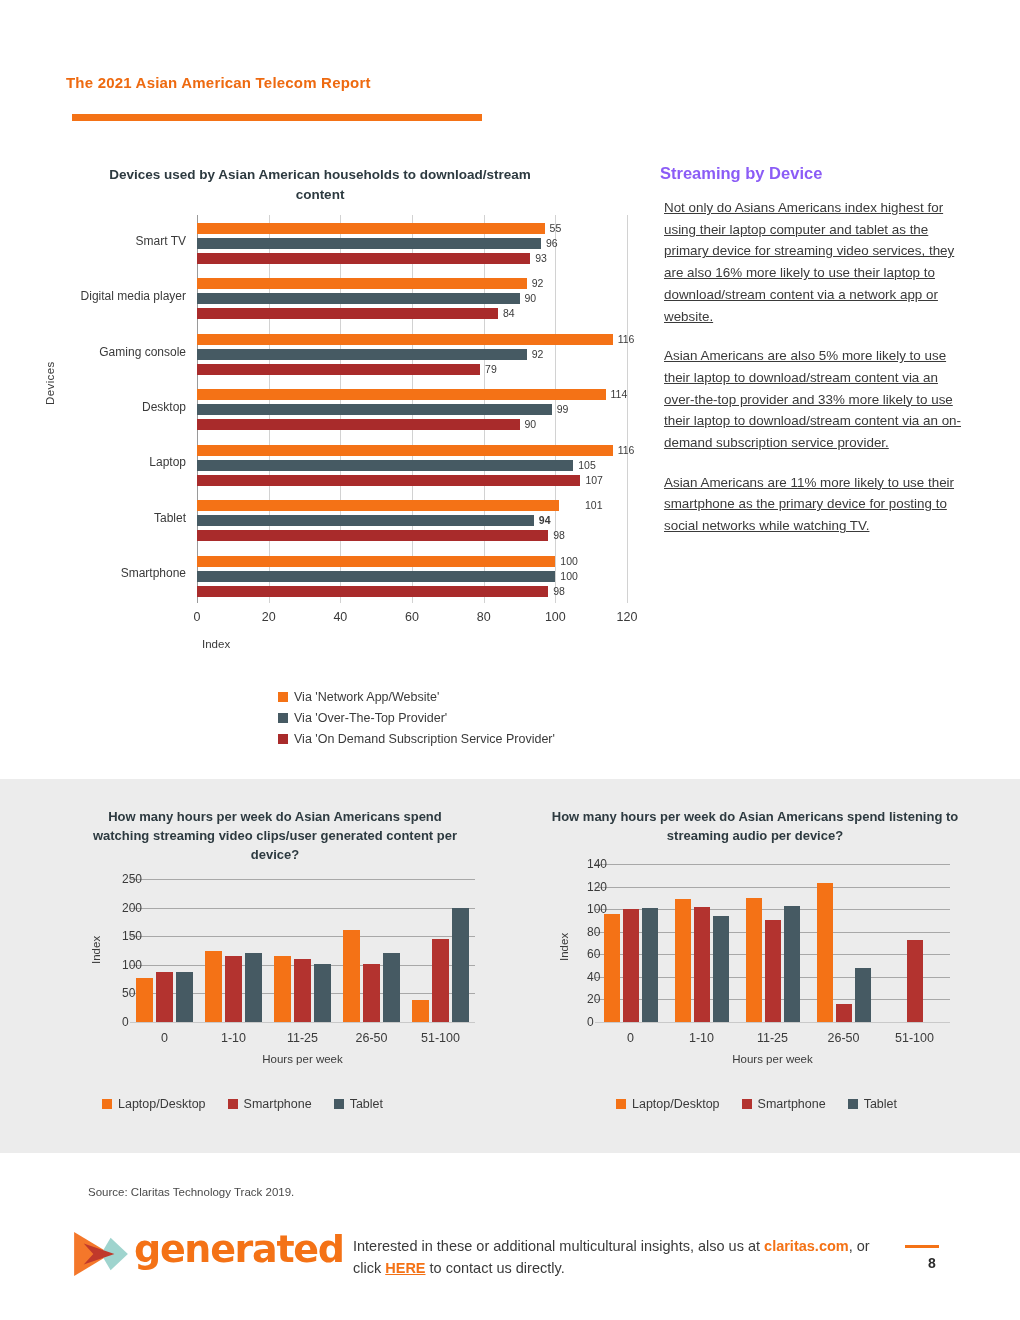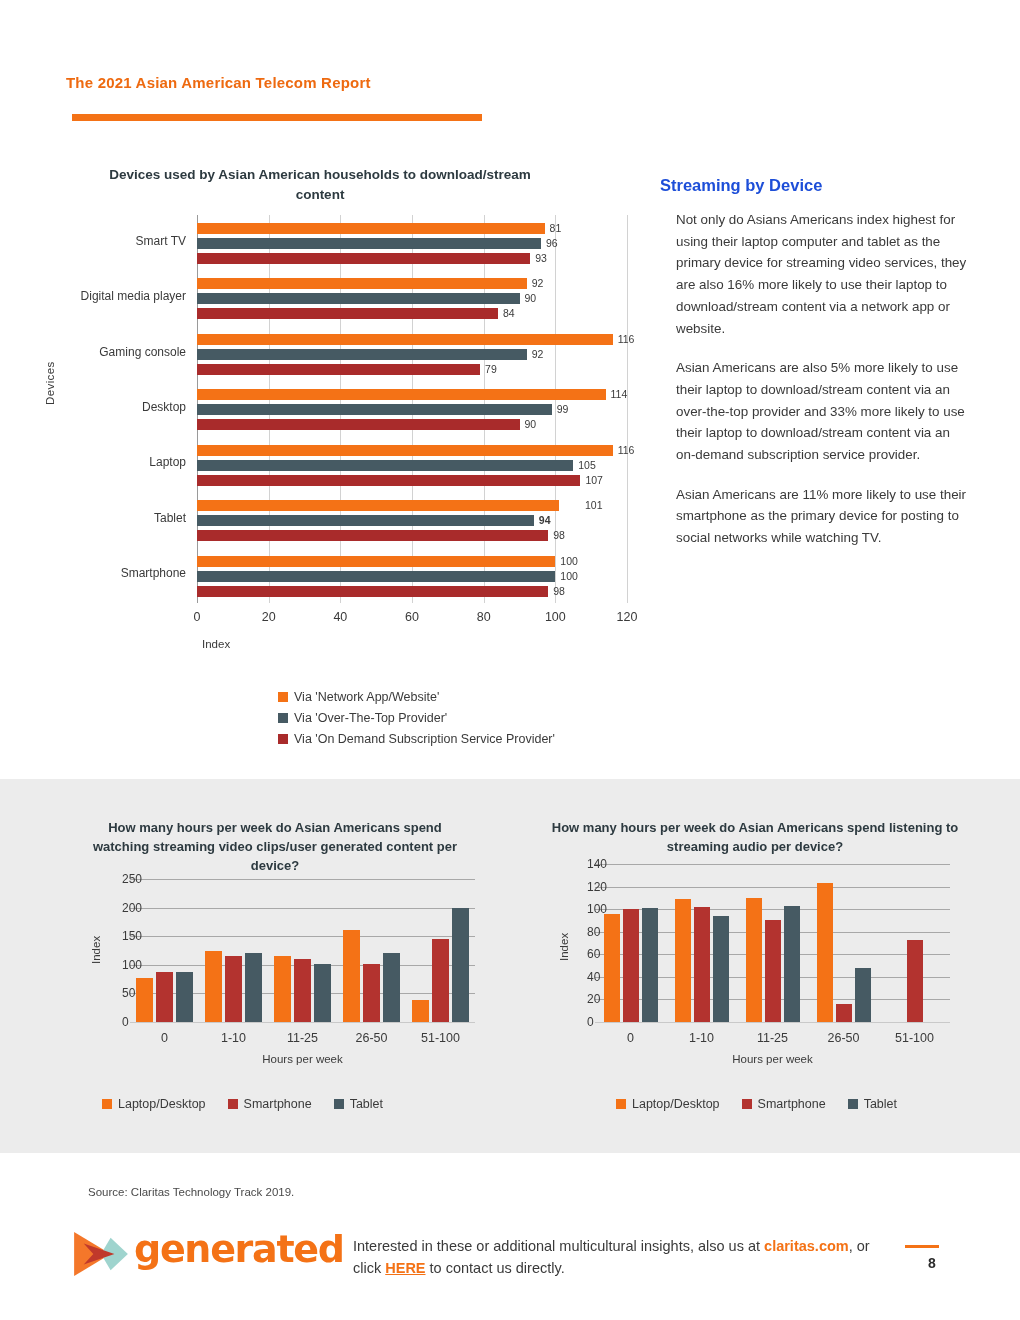--- a/index.html
+++ b/index.html
@@ -65,35 +65,35 @@
     position:absolute;left:172px;top:478px;font-size:11.5px;color:#3a3a3a;
   }
   .mc-legend{position:absolute;left:248px;top:530px;}
   .lg-row{display:flex;align-items:center;margin-bottom:7px;}
   .lg-sw{width:10px;height:10px;margin-right:6px;flex:0 0 auto;}
   .lg-tx{font-size:12.5px;color:#3a3a3a;white-space:nowrap;}
 
   
   .side{position:absolute;left:660px;top:160px;width:310px;}
   .side h2{
-    margin:16px 0 14px 0;font-size:16.5px;font-weight:bold;color:#1d4ed8;
+    margin:4px 0 14px 0;font-size:16.5px;font-weight:bold;color:#8b5cf6;
   }
   .side p{
-    margin:0 0 18px 16px;font-size:13.4px;line-height:1.62;color:#3a3a3a;
+    margin:0 0 18px 4px;font-size:13.4px;line-height:1.62;color:#3a3a3a;text-decoration:underline;
   }
 
   
   .band{position:absolute;left:0;top:779px;width:1020px;height:374px;background:#ececec;}
 
   .sub{position:absolute;top:0;height:374px;}
   .sub.left{left:40px;width:470px;}
   .sub.right{left:520px;width:470px;}
   .sub-title{
     position:absolute;left:40px;top:28px;width:390px;text-align:center;
-    font-size:13px;font-weight:bold;color:#2d3a40;line-height:1.48;margin-top:11px;
+    font-size:13px;font-weight:bold;color:#2d3a40;line-height:1.48;
   }
   .sub.right .sub-title{left:25px;width:420px;}
 
   .vplot{position:absolute;}
   .vgrid{position:absolute;inset:0;}
   .vgrid b{position:absolute;left:0;right:0;height:1px;background:#a8a8a8;}
   .vgrid b.zero{background:#c9c9c9;}
   .vbar{position:absolute;bottom:0;}
   .vbar.s0{background:#F47216;}
   .vbar.s1{background:#B3332F;}
@@ -159,21 +159,21 @@
           <i style="left: 143.333px;"></i>
           <i style="left: 215px;"></i>
           <i style="left: 286.667px;"></i>
           <i style="left: 358.333px;"></i>
           <i style="left: 430px;"></i>
         </div>
       <div class="mc-groups" id="mc-groups">
           <div class="grp" style="top: 0px; height: 55.4286px;">
             <div class="catlab" style="top: 18.7143px;">Smart TV</div>
             <div class="bar s0" style="width: 347.583px; top: 8px;"></div>
-            <div class="blab" style="left: 352.583px; top: 8px;">81</div>
+            <div class="blab" style="left: 352.583px; top: 8px;">55</div>
             <div class="bar s1" style="width: 344px; top: 23px;"></div>
             <div class="blab" style="left: 349px; top: 23px;">96</div>
             <div class="bar s2" style="width: 333.25px; top: 38px;"></div>
             <div class="blab" style="left: 338.25px; top: 38px;">93</div>
           </div>
           <div class="grp" style="top: 55.4286px; height: 55.4286px;">
             <div class="catlab" style="top: 18.7143px;">Digital media player</div>
             <div class="bar s0" style="width: 329.667px; top: 8px;"></div>
             <div class="blab" style="left: 334.667px; top: 8px;">92</div>
             <div class="bar s1" style="width: 322.5px; top: 23px;"></div>

